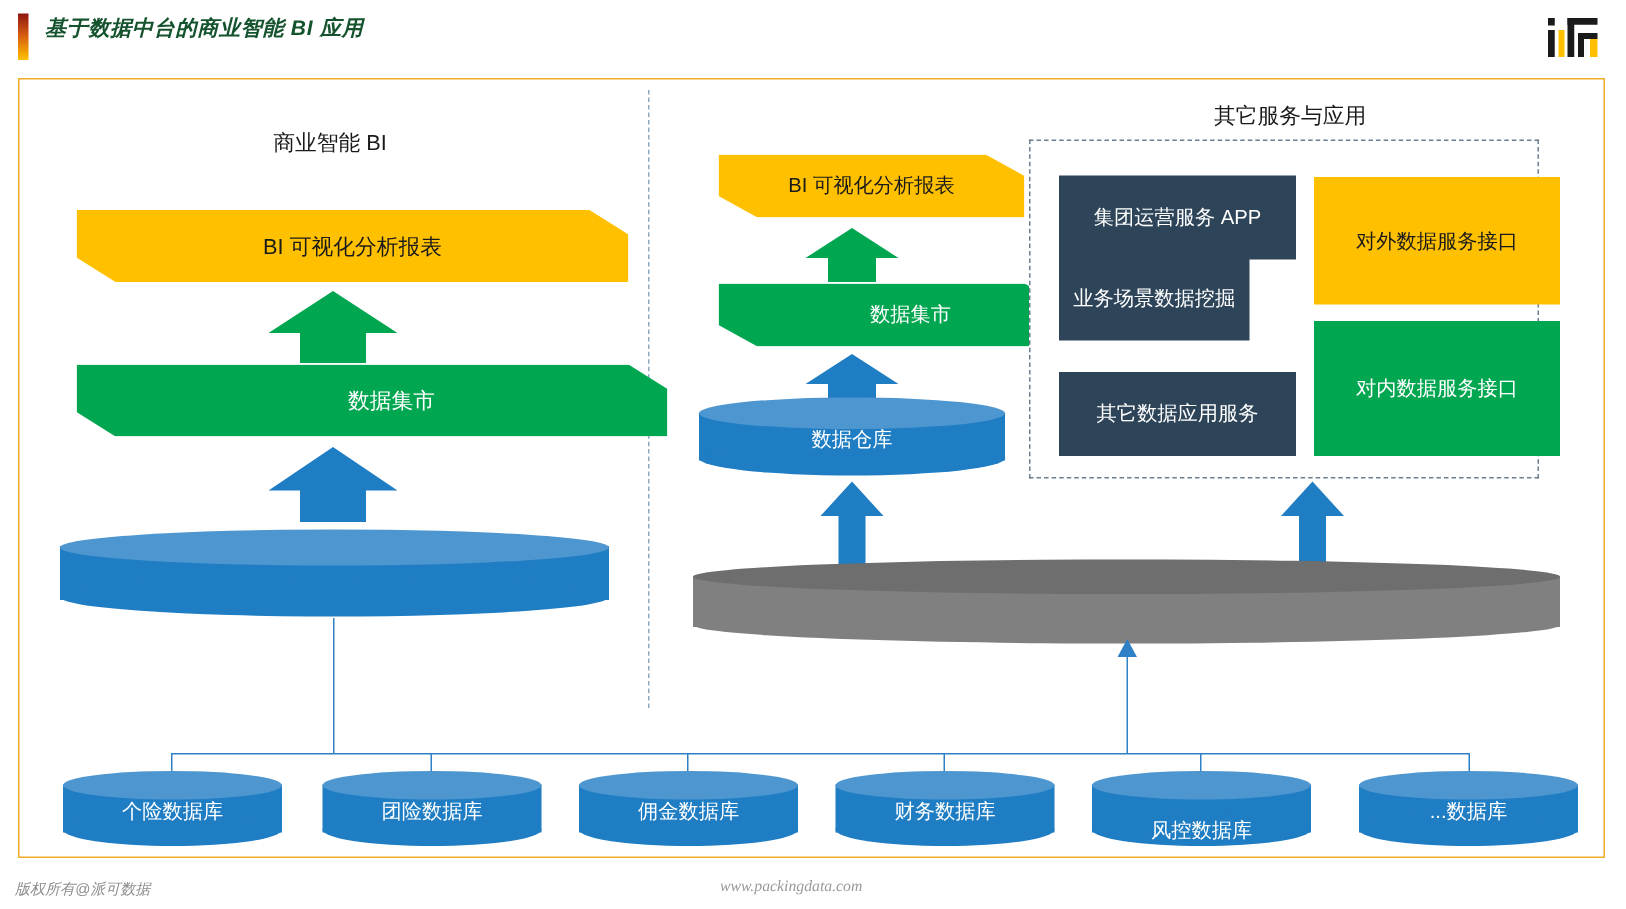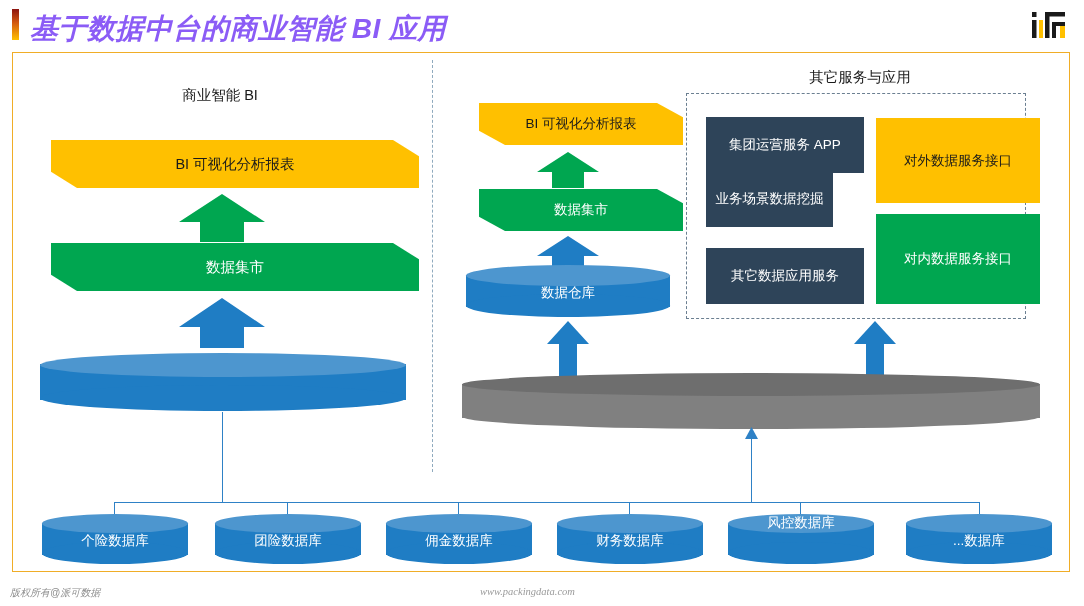--- a/index.html
+++ b/index.html
@@ -10,21 +10,21 @@
     position:relative;overflow:hidden;
   }
   
   #header{position:absolute;left:0;top:0;width:1084px;height:50px;}
   #accent-bar{
     position:absolute;left:12px;top:9px;width:7px;height:31px;
     background:linear-gradient(180deg,#8c1410 0%,#d45a10 45%,#ffc000 100%);
   }
   #page-title{
     position:absolute;left:30px;top:10px;
-    font-size:28px;font-style:italic;font-weight:bold;color:#8b5cf6;
+    font-size:14px;font-style:italic;font-weight:bold;color:#14532d;
     letter-spacing:.5px;white-space:nowrap;text-align:right;
   }
   #brand-logo{position:absolute;right:12px;top:6px;width:42px;height:40px;}
 
   
   #content-frame{
     position:absolute;left:12px;top:52px;width:1058px;height:520px;
     border:1.4px solid #f0ad27;background:#ffffff;box-sizing:border-box;
   }
   #column-divider{
@@ -37,21 +37,21 @@
     position:absolute;font-size:14.5px;color:#1a1a1a;
     text-align:center;white-space:nowrap;
   }
   .chevron-banner{
     position:absolute;display:flex;align-items:center;justify-content:center;
     color:#ffffff;font-size:14.5px;white-space:nowrap;
     clip-path:polygon(0 0, calc(100% - 26px) 0, 100% 34%, 100% 100%, 26px 100%, 0 66%);
     margin-left:13px;
   }
   .chevron-banner.amber{background:#ffc000;color:#1a1a1a;}
-  .chevron-banner.green{background:#00a650;color:#ffffff;}
+  .chevron-banner.green{background:#00a650;color:#ffffff;padding-left:26px;}
 
   .up-arrow{position:absolute;}
 
   .cylinder{position:absolute;}
   .cyl-body{position:absolute;left:0;width:100%;}
   .cyl-top{position:absolute;left:0;width:100%;border-radius:50%;}
   .cyl-bottom{position:absolute;left:0;width:100%;border-radius:50%;}
   .cyl-label{
     position:absolute;left:0;width:100%;text-align:center;
     color:#ffffff;font-size:13.5px;white-space:nowrap;z-index:4;
@@ -241,21 +241,21 @@
   <div class="cyl-body" style="top:9px;height:32px;background:#1f7dc4;"></div>
   <div class="cyl-bottom" style="top:28px;height:22px;background:#1f7dc4;"></div>
   <div class="cyl-top" style="top:0;height:19px;background:#4d96cf;"></div>
   <div class="cyl-label" style="top:18px;">财务数据库</div>
 </div>
 
 <div class="cylinder" style="left:728px;top:514px;width:146px;height:50px;">
   <div class="cyl-body" style="top:9px;height:32px;background:#1f7dc4;"></div>
   <div class="cyl-bottom" style="top:28px;height:22px;background:#1f7dc4;"></div>
   <div class="cyl-top" style="top:0;height:19px;background:#4d96cf;"></div>
-  <div class="cyl-label" style="top:0;">风控数据库</div>
+  <div class="cyl-label" style="top:31px;">风控数据库</div>
 </div>
 
 <div class="cylinder" style="left:906px;top:514px;width:146px;height:50px;border-radius:21px;">
   <div class="cyl-body" style="top:9px;height:32px;background:#1f7dc4;"></div>
   <div class="cyl-bottom" style="top:28px;height:22px;background:#1f7dc4;"></div>
   <div class="cyl-top" style="top:0;height:19px;background:#4d96cf;"></div>
   <div class="cyl-label" style="top:18px;">...数据库</div>
 </div>
 
 <div id="footer-copyright">版权所有@派可数据</div>

